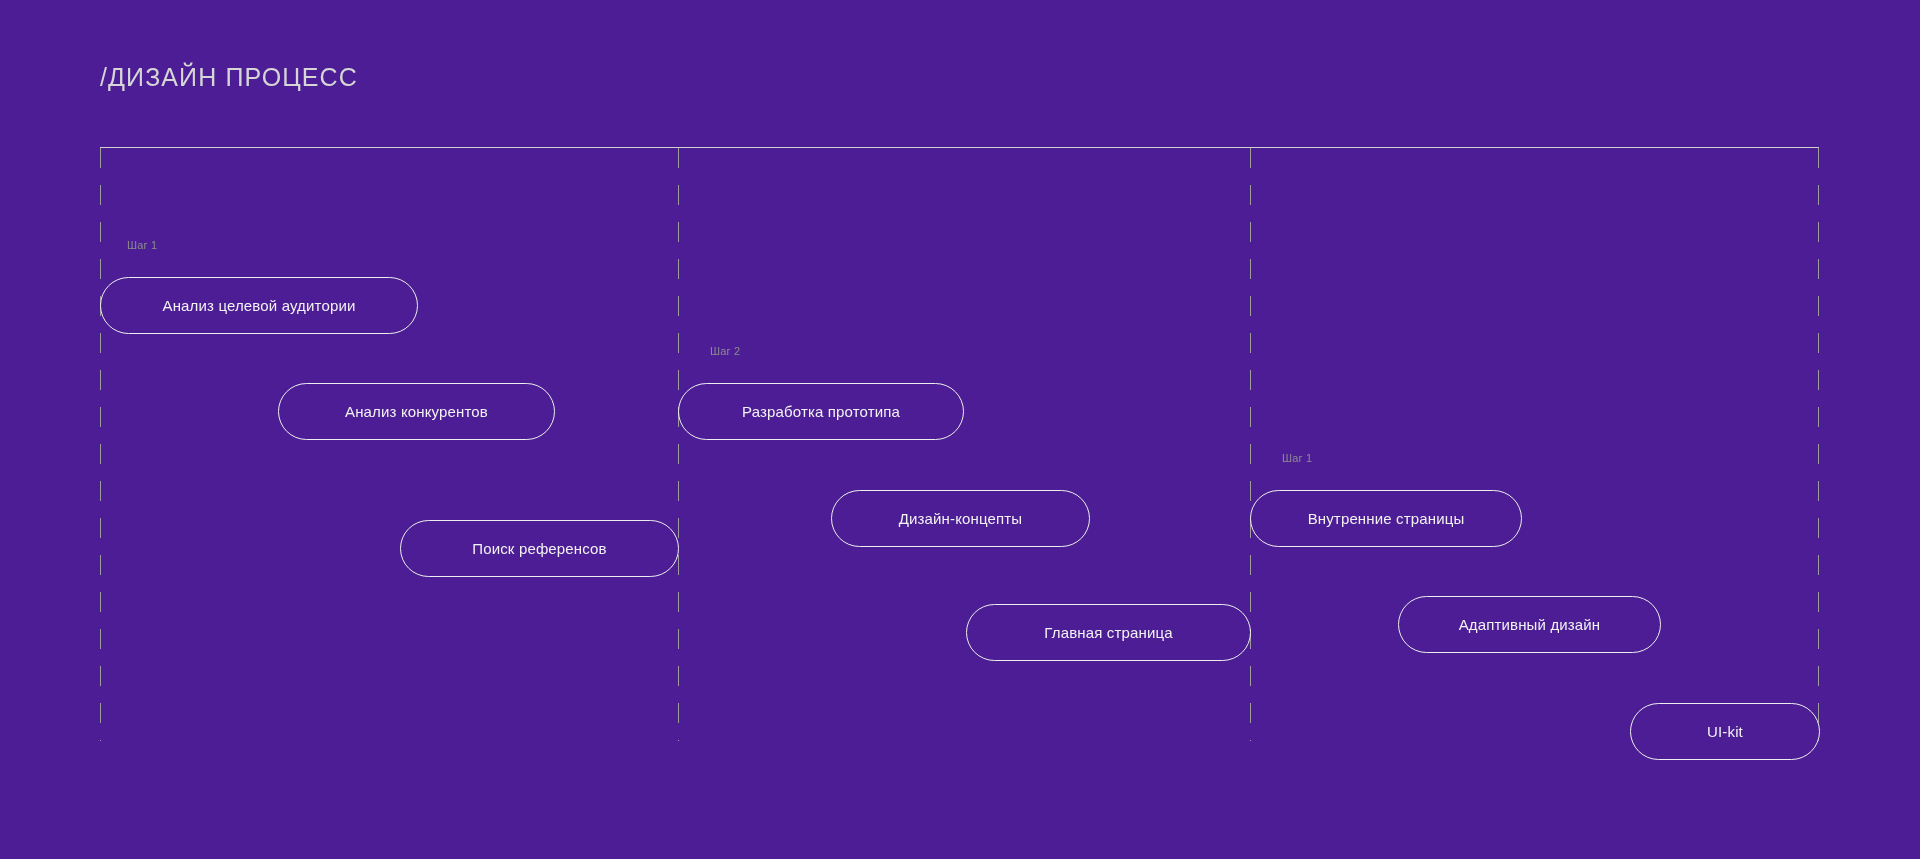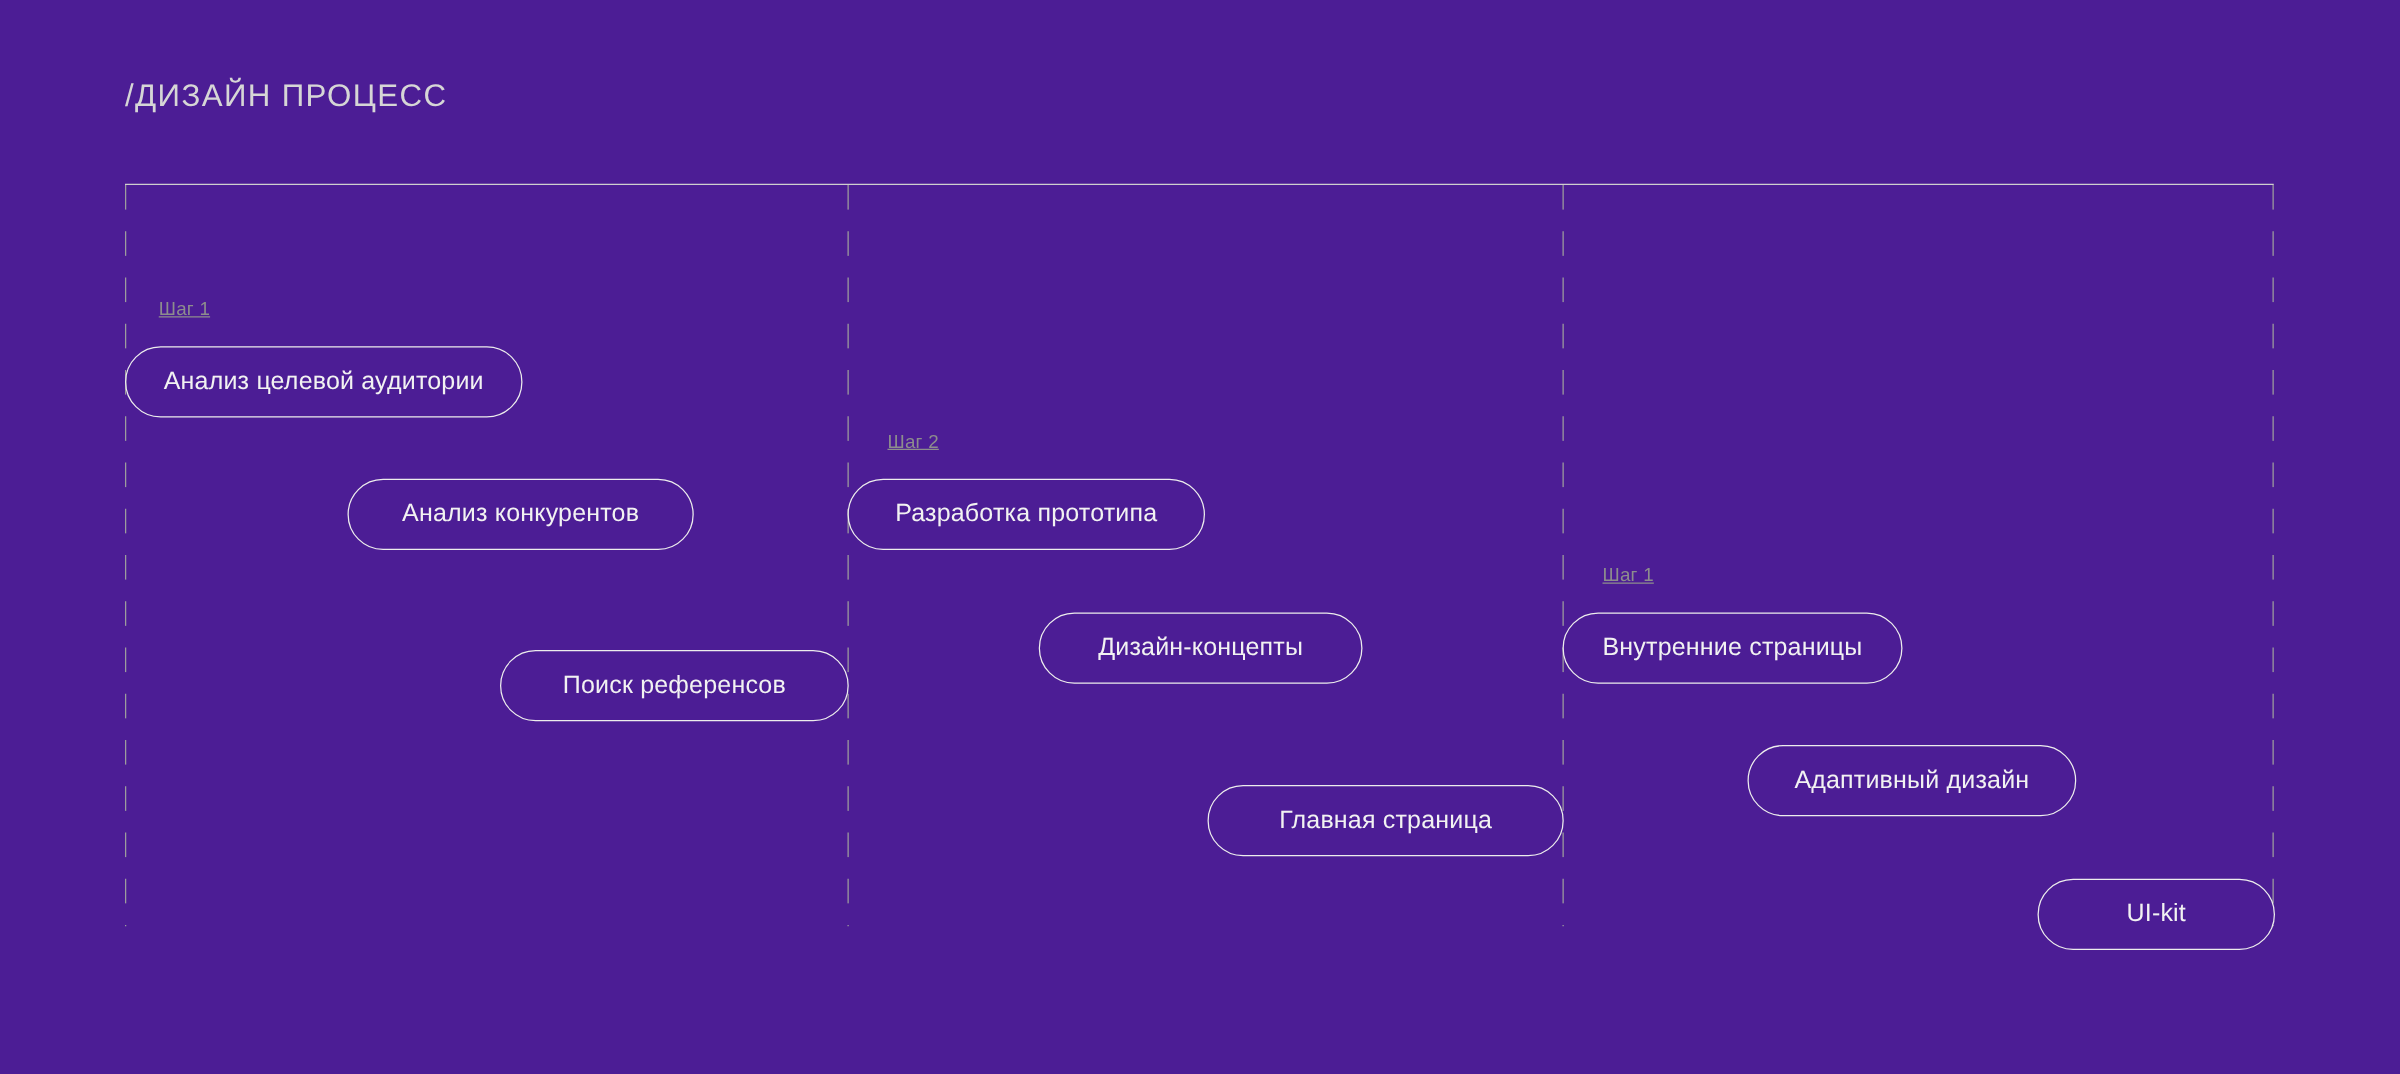--- a/index.html
+++ b/index.html
@@ -48,39 +48,38 @@
     width:1px;
     height:593px;
     background-image:linear-gradient(to bottom,#9d9d9d 0 20px, rgba(0,0,0,0) 20px 37px);
     background-size:1px 37px;
     background-repeat:repeat-y;
   }
 
   
   .step-label {
     position:absolute;
-    font-size:15px;
+    font-size:11px;
     color:#8d8d8d;
     letter-spacing:.2px;
     white-space:nowrap;
-    text-decoration:underline;
   }
 
   
   .pill {
     position:absolute;
     display:flex;
     align-items:center;
     justify-content:center;
     height:57px;
     border:1px solid #ededed;
     border-radius:29px;
     background:transparent;
     color:#f2f2f2;
-    font-size:20px;
+    font-size:15px;
     letter-spacing:.15px;
     white-space:nowrap;
     padding:0 26px;
   }
 </style>
 </head>
 <body>
 
 <div id="stage">
 
@@ -101,18 +100,18 @@
       <div class="step-label" style="left: 1282px; top: 452px;">Шаг 1</div>
     </div>
 
   <div id="pills-layer">
       <div class="pill" style="left: 100px; top: 277px; width: 318px;">Анализ целевой аудитории</div>
       <div class="pill" style="left: 278px; top: 383px; width: 277px;">Анализ конкурентов</div>
       <div class="pill" style="left: 678px; top: 383px; width: 286px; text-align: right;">Разработка прототипа</div>
       <div class="pill" style="left: 400px; top: 520px; width: 279px; text-align: center;">Поиск референсов</div>
       <div class="pill" style="left: 831px; top: 490px; width: 259px;">Дизайн-концепты</div>
       <div class="pill" style="left: 1250px; top: 490px; width: 272px;">Внутренние страницы</div>
-      <div class="pill" style="left: 966px; top: 628px; width: 285px;">Главная страница</div>
+      <div class="pill" style="left: 966px; top: 604px; width: 285px;">Главная страница</div>
       <div class="pill" style="left: 1398px; top: 596px; width: 263px;">Адаптивный дизайн</div>
       <div class="pill" style="left: 1630px; top: 703px; width: 190px;">UI-kit</div>
     </div>
 
 </div>
 
 </body></html>

